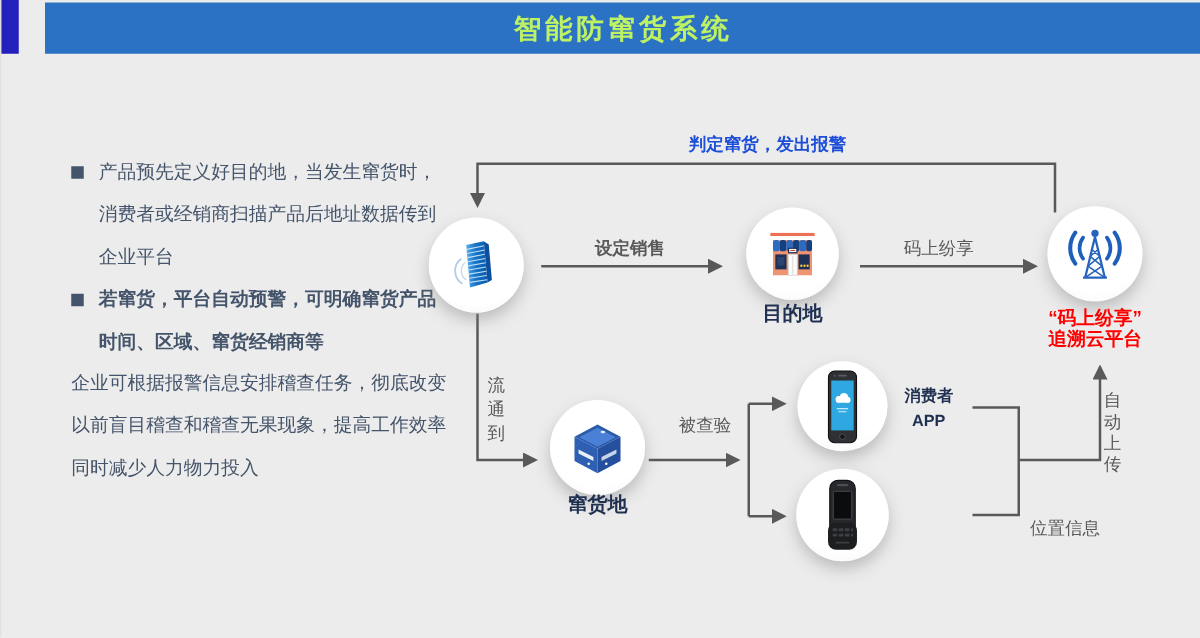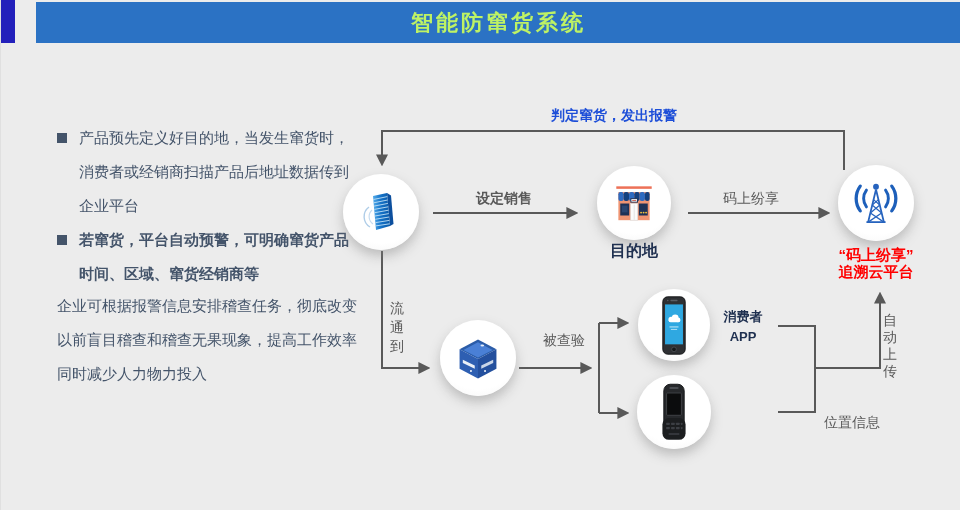--- a/index.html
+++ b/index.html
@@ -177,20 +177,21 @@
       <polygon points="24,9.5 37.5,16.5 24,23.5 10.5,16.5" fill="#4A80D6"></polygon>
       <polygon points="7,16 24,25 24,43 7,34" fill="#2E5FB2"></polygon>
       <polygon points="41,16 24,25 24,43 41,34" fill="#24509E"></polygon>
       <polygon points="10,25.5 21,31 21,34 10,28.5" fill="#EAF0F7"></polygon>
       <polygon points="27,31 38,25.5 38,28.5 27,34" fill="#C9D6E8"></polygon>
       <circle cx="17.5" cy="36" r="0.9" fill="#FFFFFF"></circle>
       <circle cx="30.5" cy="36" r="0.9" fill="#FFFFFF"></circle>
       <ellipse cx="28" cy="12.5" rx="1.7" ry="0.9" fill="#FFFFFF" opacity="0.85"></ellipse>
     </svg>
   </div>
+  <div class="nlabel nl-chan">窜货地</div>
 
   <div class="circle c-phone">
     <svg width="36" height="61" viewBox="0 0 40 68">
       <rect x="7.5" y="2" width="25" height="64" rx="5.5" fill="#2E3033" stroke="#0F1012" stroke-width="1"></rect>
       <rect x="10" y="10.5" width="20" height="44.5" fill="#2FA8E1"></rect>
       <g fill="#FFFFFF">
         <circle cx="16.8" cy="27.2" r="3"></circle>
           <circle cx="21.3" cy="25.4" r="3.8"></circle>
           <circle cx="24.4" cy="27.7" r="2.7"></circle>
         <rect x="14.2" y="26.6" width="12.8" height="3.8" rx="1.9"></rect>

